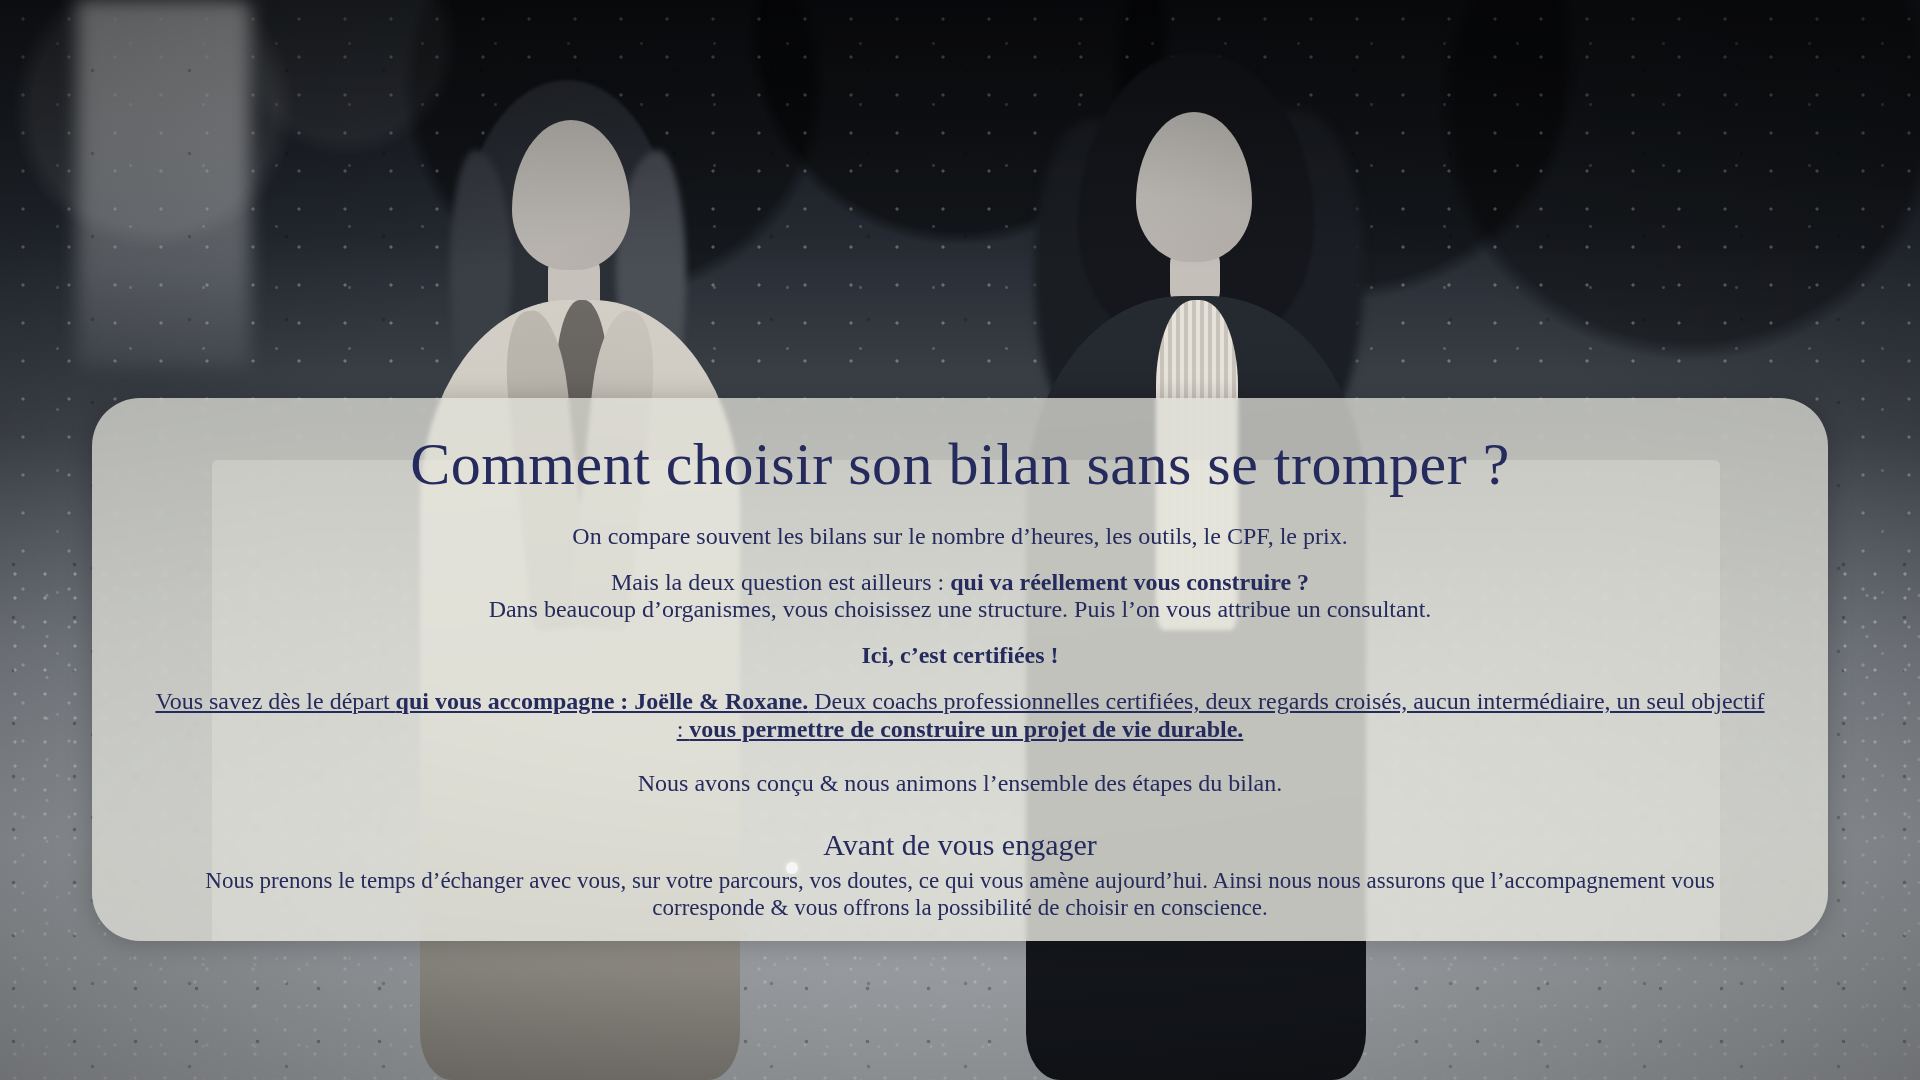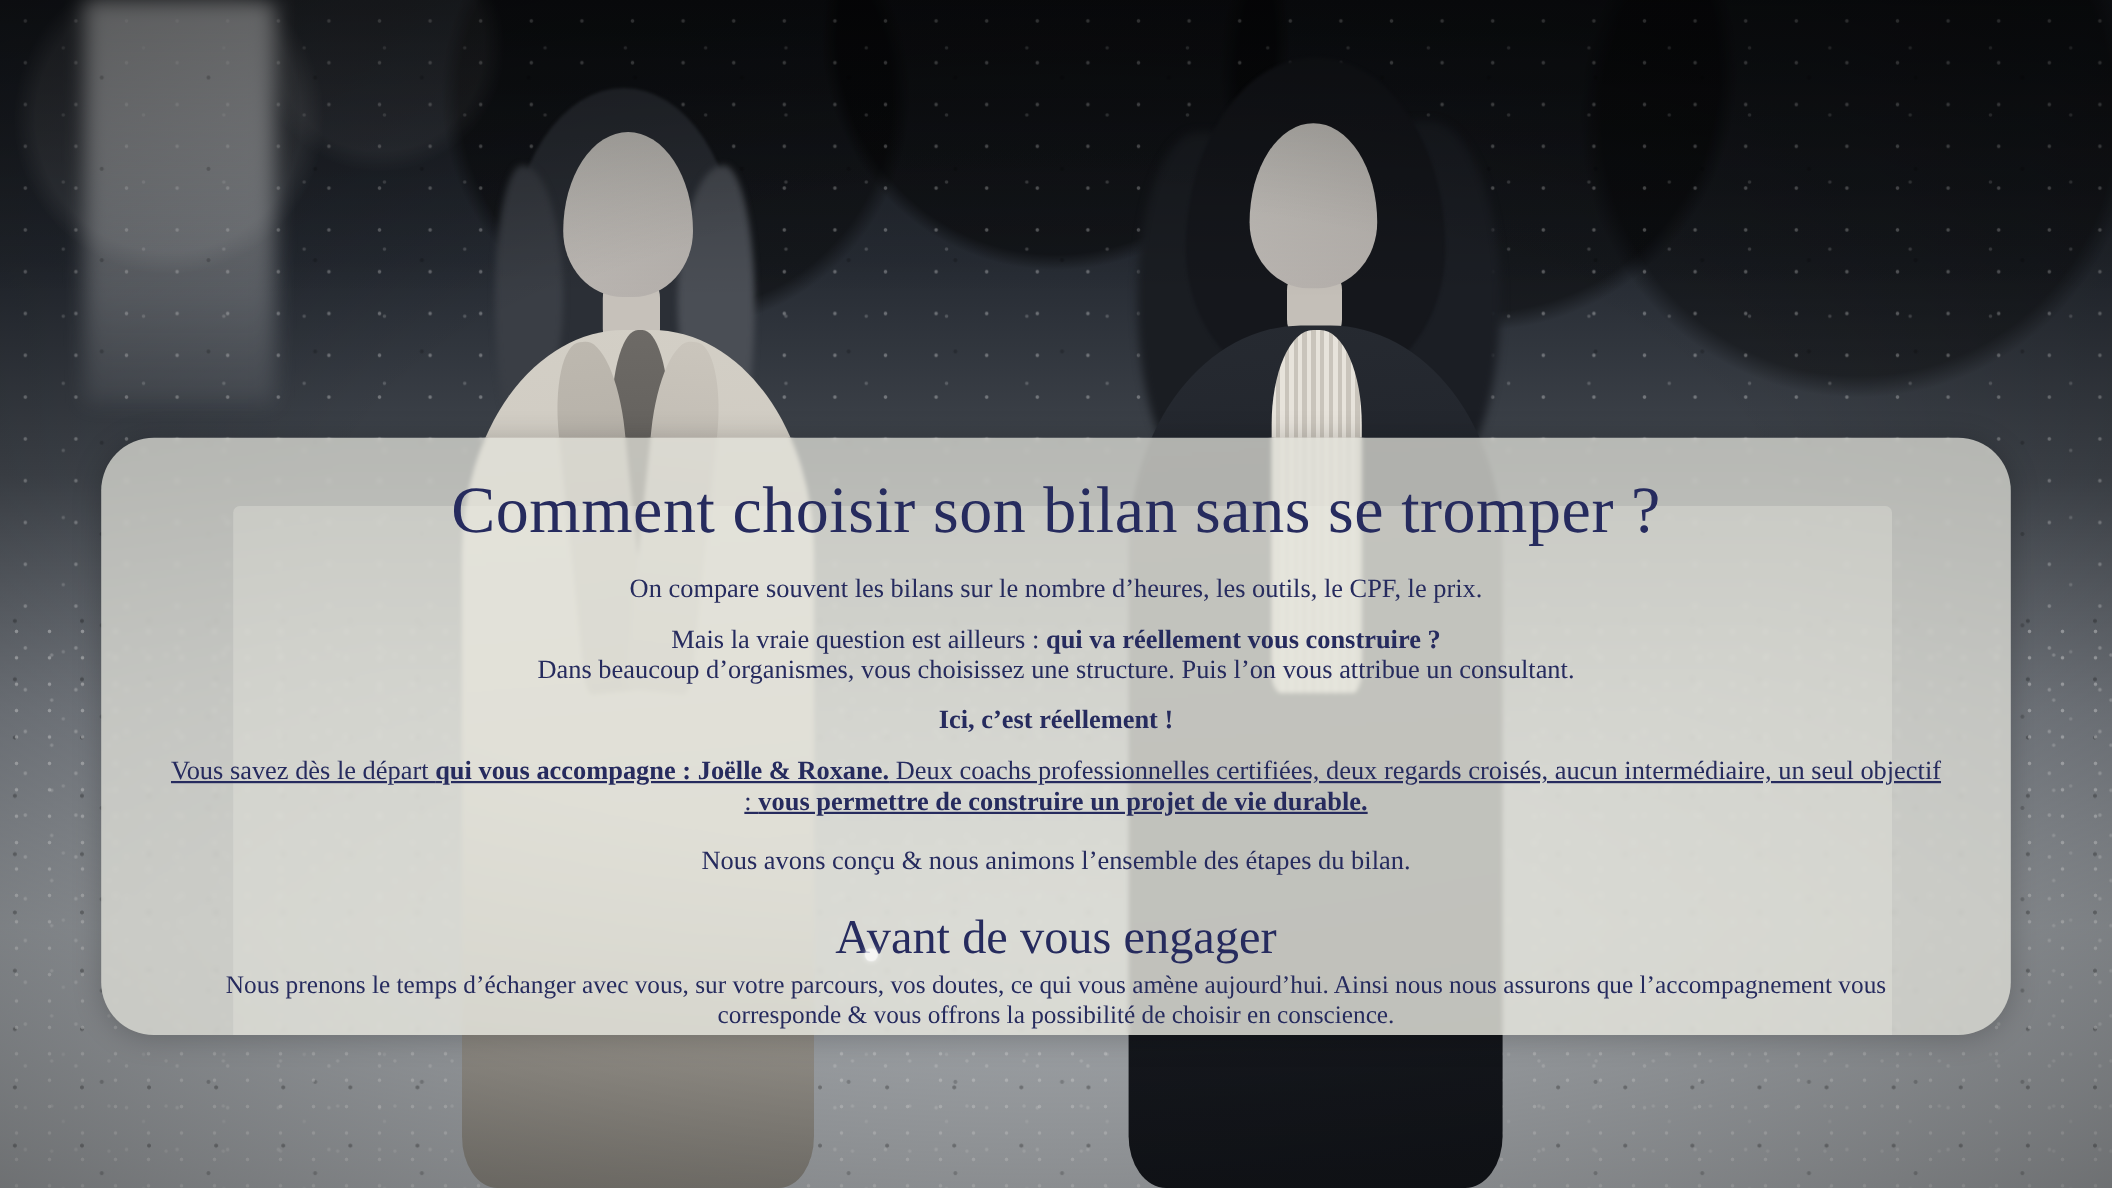--- a/index.html
+++ b/index.html
@@ -164,21 +164,21 @@
     line-height: 1.16;
     margin: 0 0 26px;
   }
   .para.tight { margin-bottom: 18px; }
   .para b { font-weight: 700; }
   .para.wide { padding: 0 8px; text-decoration: underline; }
   .subtitle {
     position: relative;
     text-align: center;
     color: #262b5e;
-    font-size: 44px;
+    font-size: 30px;
     line-height: 1.1;
     margin: 30px 0 6px;
     font-weight: 400;
   }
   .para.closing {
     font-size: 23px;
     line-height: 1.18;
     margin: 0;
     padding: 0 2px;
   }
@@ -232,26 +232,26 @@
   <div class="card">
     <div class="inner-panel"></div>
 
     <h1 class="title">Comment choisir son bilan sans se tromper ?</h1>
 
     <p class="para tight">
       <span>On compare souvent les bilans sur le nombre d’heures, les outils, le CPF, le prix.</span>
     </p>
 
     <p class="para tight">
-      <span>Mais la vraie question est ailleurs : </span><b>qui va réellement vous construire ?</b><br>
+      <span>Mais la deux question est ailleurs : </span><b>qui va réellement vous construire ?</b><br>
       <span>Dans beaucoup d’organismes, vous choisissez une structure. Puis l’on vous attribue un consultant.</span>
     </p>
 
     <p class="para tight">
-      <b>Ici, c’est réellement !</b>
+      <b>Ici, c’est certifiées !</b>
     </p>
 
     <p class="para wide">
       <span>Vous savez dès le départ </span><b>qui vous accompagne : Joëlle &amp; Roxane.</b><span> Deux coachs professionnelles certifiées, deux regards croisés, aucun intermédiaire, un seul objectif : </span><b>vous permettre de construire un projet de vie durable.</b>
     </p>
 
     <p class="para">
       <span>Nous avons conçu &amp; nous animons l’ensemble des étapes du bilan.</span>
     </p>
 

